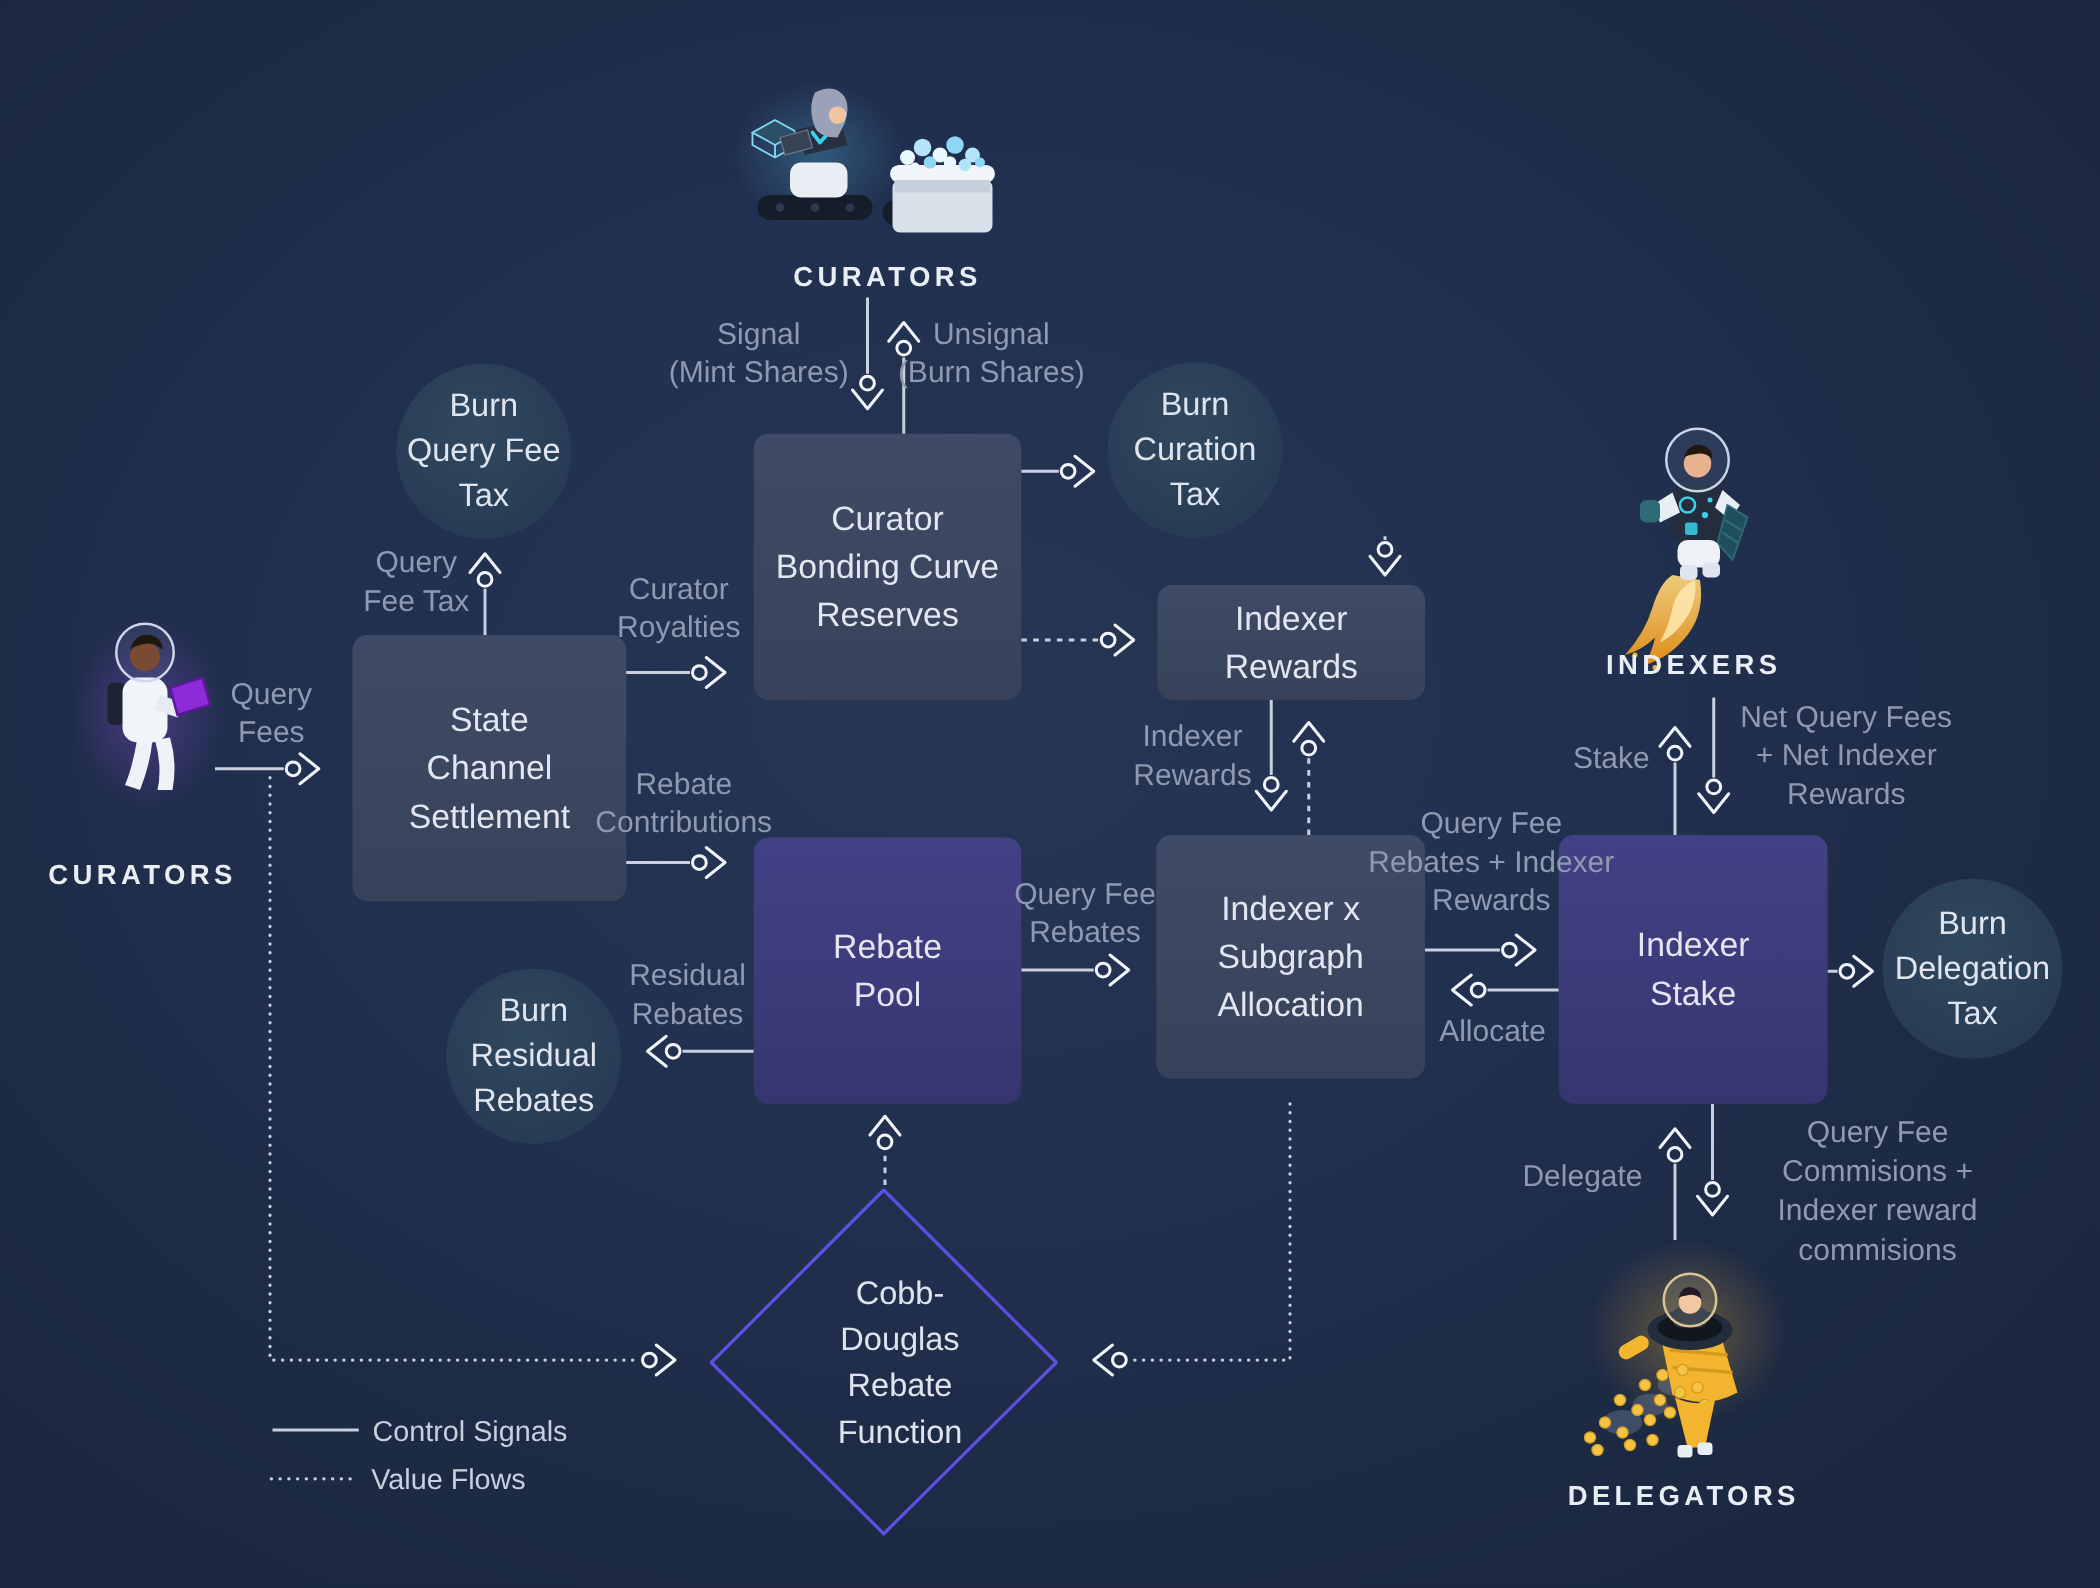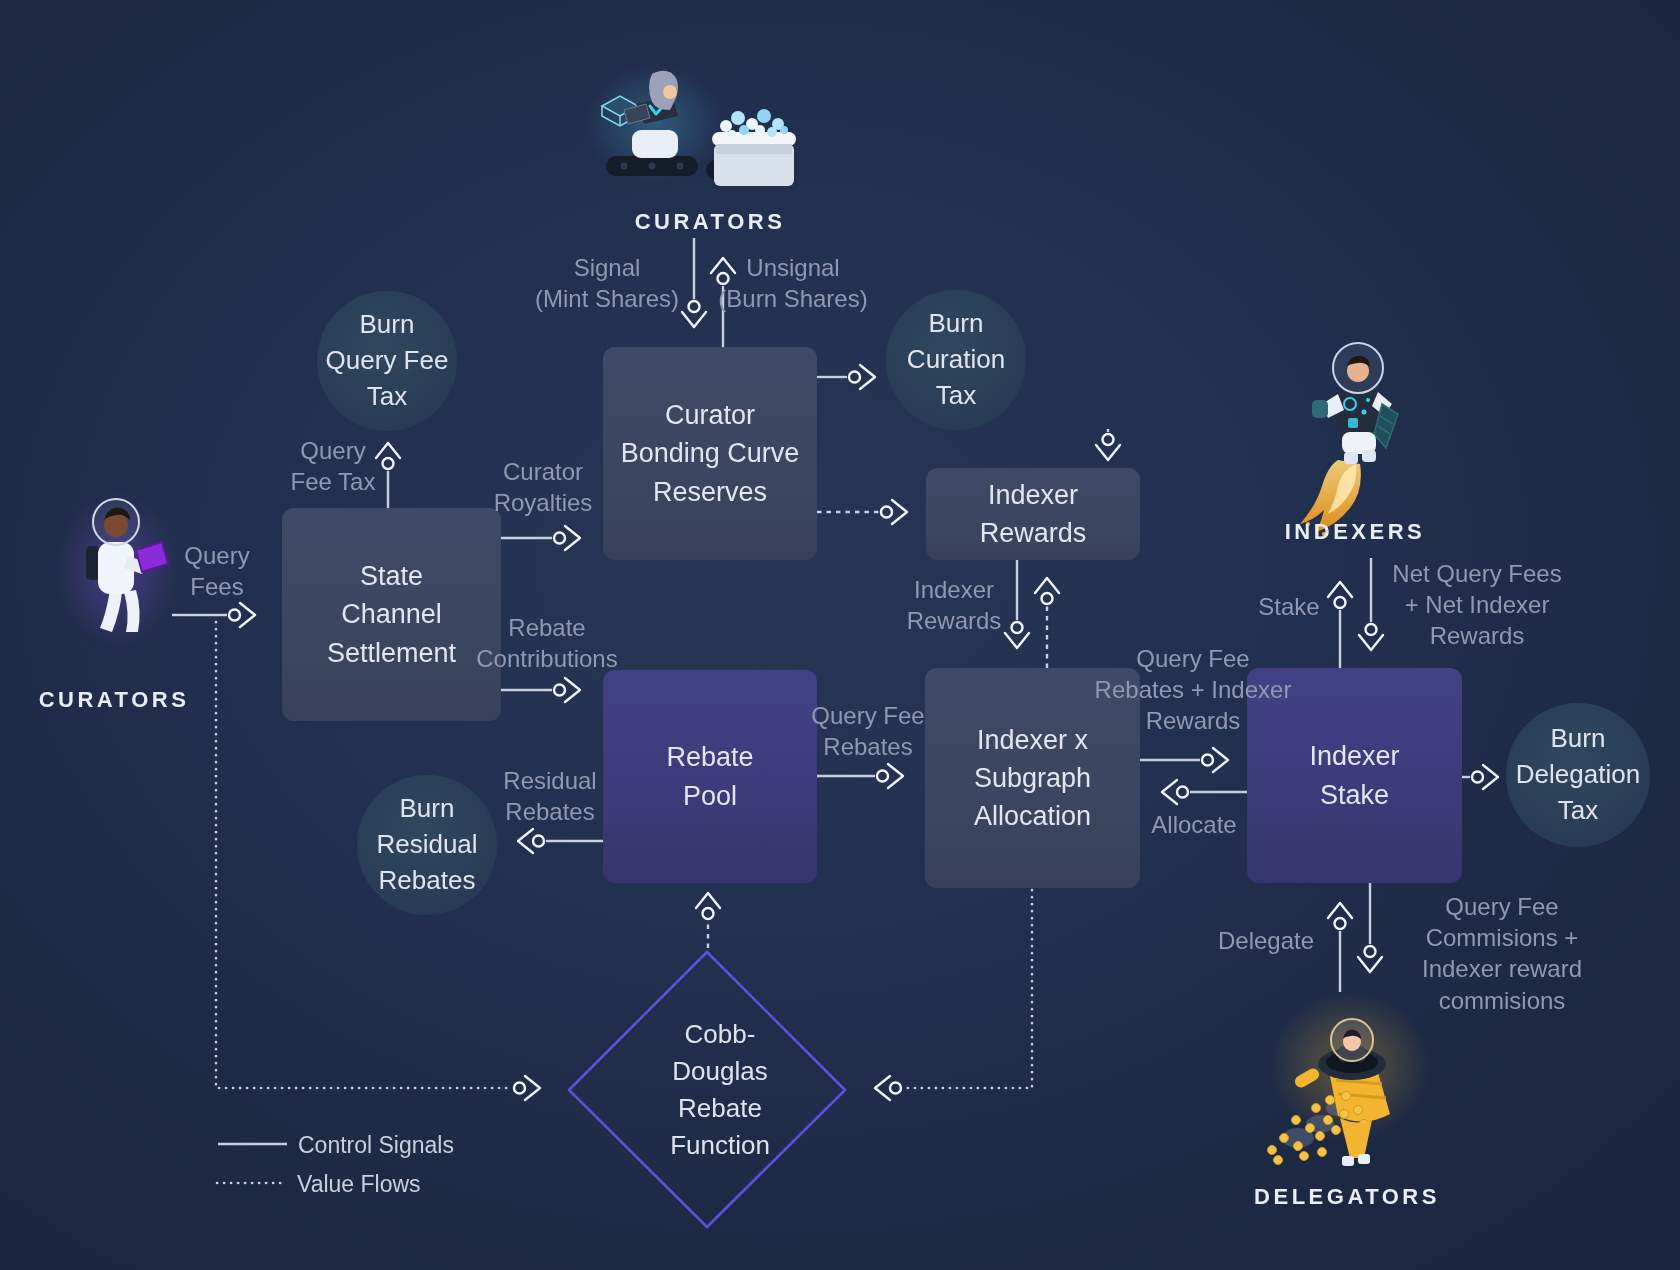--- a/index.html
+++ b/index.html
@@ -217,21 +217,21 @@
   <div class="node" style="left:603px;top:347px;width:214px;height:213px;">Curator
 Bonding Curve
 Reserves</div>
   <div class="node" style="left:282px;top:508px;width:219px;height:213px;">State
 Channel
 Settlement</div>
   <div class="node pool" style="left:603px;top:670px;width:214px;height:213px;">Rebate
 Pool</div>
   <div class="node" style="left:926px;top:468px;width:214px;height:92px;">Indexer
 Rewards</div>
-  <div class="node" style="left:925px;top:668px;width:215px;height:220px;">Indexer x
+  <div class="node" style="left:925px;top:668px;width:215px;height:195px;">Indexer x
 Subgraph
 Allocation</div>
   <div class="node pool" style="left:1247px;top:668px;width:215px;height:215px;">Indexer
 Stake</div>
 
   <div class="bubble" style="left:317px;top:291px;">Burn
 Query Fee
 Tax</div>
   <div class="bubble" style="left:886px;top:290px;">Burn
 Curation

